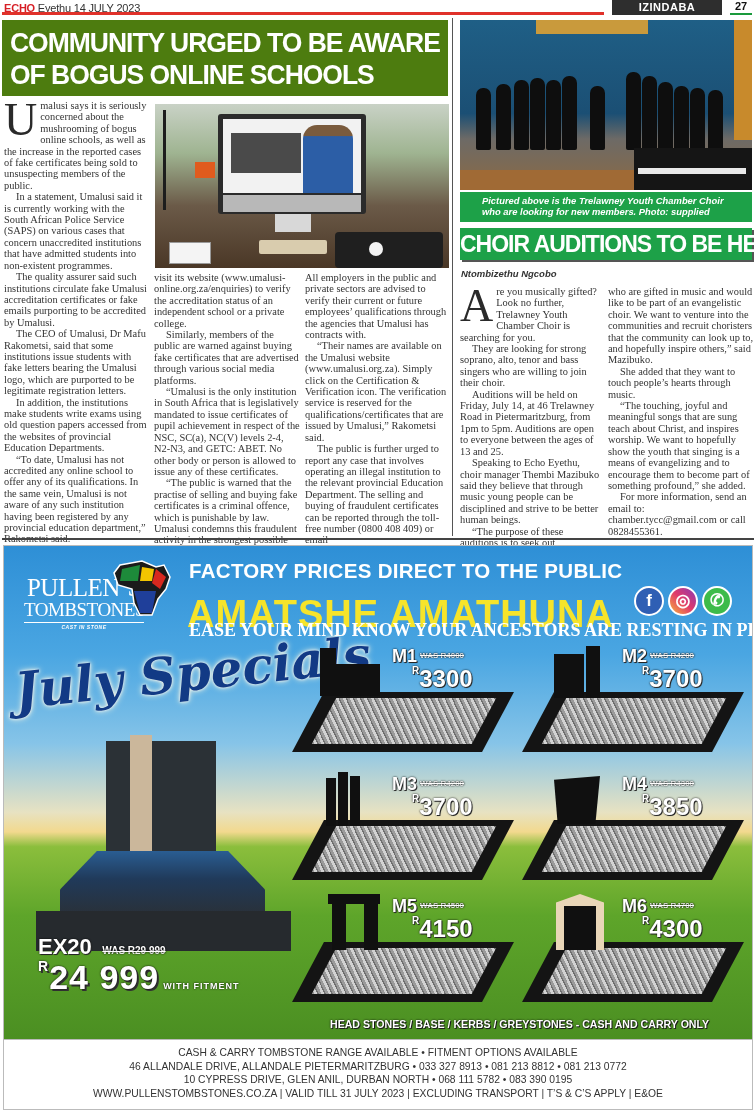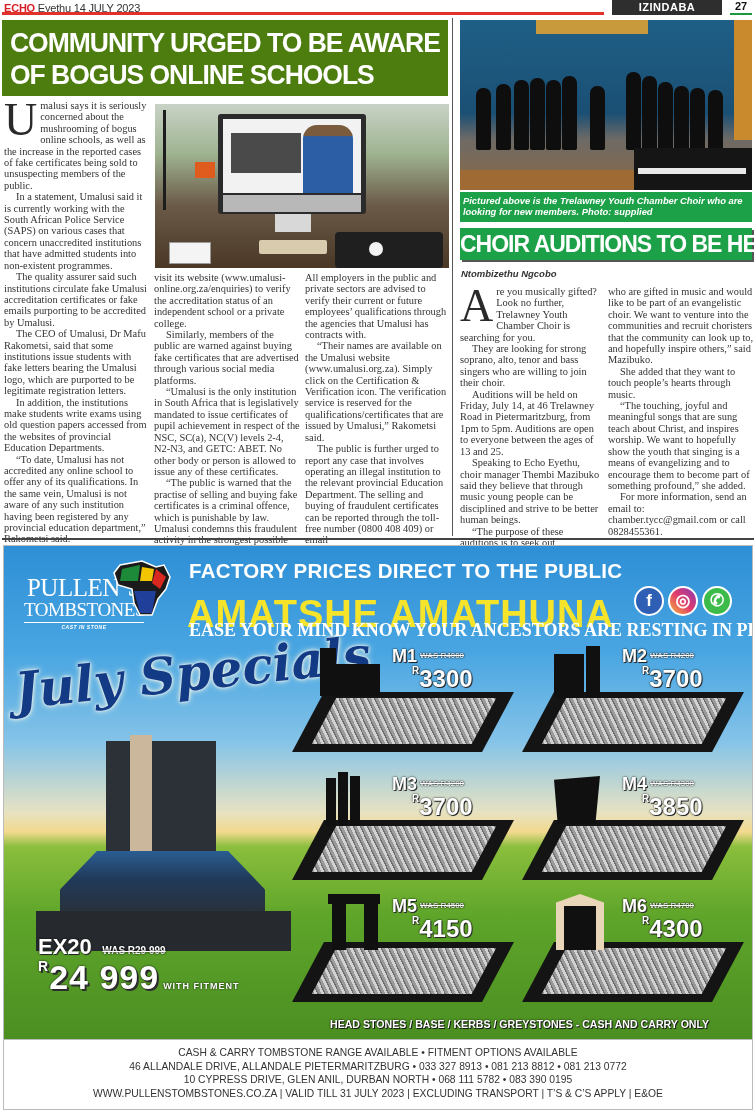--- a/index.html
+++ b/index.html
@@ -46,21 +46,21 @@
   
   .photo-choir { position: absolute; left: 460px; top: 20px; width: 292px; height: 170px; background: linear-gradient(180deg,#1f5f86 0%,#1b4f74 55%,#6d6a66 70%,#8b6a44 100%); overflow: hidden; }
   .photo-choir .valance { position: absolute; left: 76px; top: 0; width: 112px; height: 14px; background: #c99a3c; }
   .photo-choir .curtain-r { position: absolute; right: 0; top: 0; width: 18px; height: 120px; background: #c88a2c; }
   .photo-choir .singers { position: absolute; left: 6px; top: 50px; width: 268px; height: 80px; }
   .photo-choir .singer { position: absolute; bottom: 0; width: 15px; background: #0e0e0e; border-radius: 7px 7px 2px 2px; }
   .photo-choir .stand-floor { position: absolute; left: 0; top: 150px; width: 292px; height: 20px; background: #a06a35; }
   .photo-choir .piano { position: absolute; left: 174px; top: 128px; width: 118px; height: 42px; background: #151515; }
   .photo-choir .keys { position: absolute; left: 178px; top: 148px; width: 108px; height: 6px; background: #e9e9e9; }
 
-  .caption { position: absolute; left: 460px; top: 192px; width: 292px; height: 30px; background: #1da148; color: #fff; font-family: "Liberation Sans", sans-serif; font-style: italic; font-weight: bold; font-size: 9.4px; line-height: 11px; padding: 3px 3px; }
+  .caption { position: absolute; left: 460px; top: 192px; width: 292px; height: 30px; background: #1da148; color: #fff; font-family: "Liberation Sans", sans-serif; font-style: italic; font-weight: bold; font-size: 9.4px; line-height: 11px; padding: 3px 22px; }
   .choir-head { position: absolute; left: 460px; top: 228px; width: 292px; height: 32px; background: #1da148; box-shadow: 2px 2px 0 #555; color: #fff; font-family: "Liberation Sans", sans-serif; font-weight: bold; font-size: 23px; line-height: 32px; text-align: center; letter-spacing: -1px; white-space: nowrap; }
   .byline { position: absolute; left: 461px; top: 268px; font-family: "Liberation Sans", sans-serif; font-style: italic; font-weight: bold; font-size: 9.5px; color: #333; }
   .rcol1 { position: absolute; left: 460px; top: 286px; width: 143px; }
   .rcol2 { position: absolute; left: 608px; top: 286px; width: 146px; }
 
   .story-rule { position: absolute; left: 2px; top: 538px; width: 752px; height: 2px; background: #444; }
 
   
   .ad { position: absolute; left: 3px; top: 545px; width: 750px; height: 495px; overflow: hidden; border: 1px solid #bbb;
         background: linear-gradient(180deg,#2e8fd6 0%,#4aa6e2 22%,#86c4e8 40%,#e7e2c2 54%,#f2d98e 58%,#8bbe3c 61%,#5ea52a 75%,#4b8f22 100%); }

